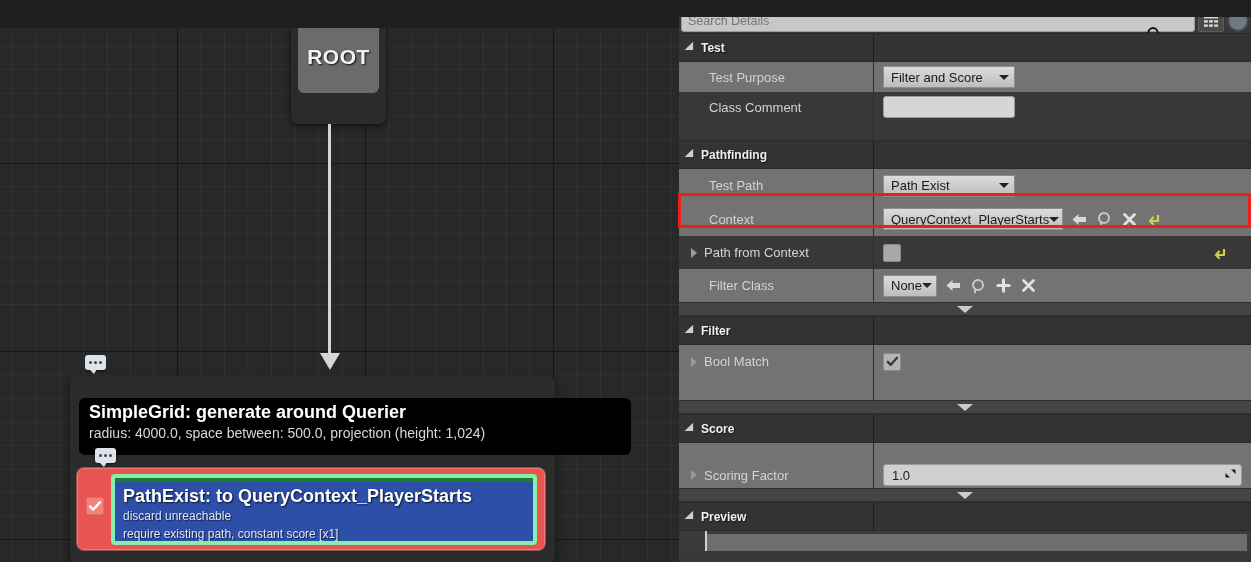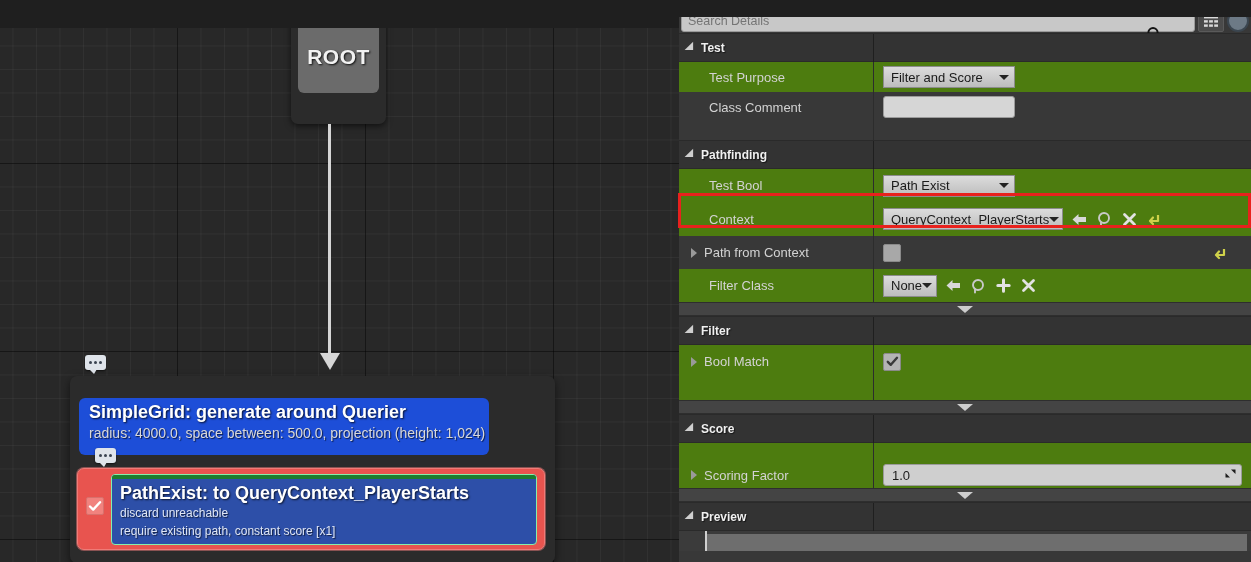--- a/index.html
+++ b/index.html
@@ -76,22 +76,22 @@
   
   #gen-node {
     position: absolute; left: 70px; top: 348px;
     width: 485px; height: 187px;
     background: #2b2b2b;
     border-radius: 7px;
     box-shadow: 0 3px 8px rgba(0,0,0,0.55);
   }
   #simplegrid-box {
     position: absolute; left: 9px; top: 22px;
-    width: 410px; height: 57px;
-    background: #1d4ed8;
+    width: 552px; height: 57px;
+    background: #000000;
     border-radius: 6px;
     padding: 4px 10px 0 10px;
   }
   #simplegrid-title {
     color: #ffffff;
     font-size: 18px;
     font-weight: bold;
     white-space: nowrap;
     text-shadow: 1px 1px 2px rgba(0,0,0,0.8);
   }
@@ -142,21 +142,21 @@
     width: 18px; height: 18px;
     background: #f1827e;
     border: 1px solid #d8706c;
     border-radius: 2px;
   }
   #pathexist-check svg { display:block; margin: 1px 0 0 1px; }
   #pathexist-body {
     position: absolute; left: 33px; top: 5px;
     width: 426px; height: 71px;
     background: #2d4fa8;
-    border: 1px solid #86efac;
+    border: 4px solid #86efac;
     border-radius: 4px;
     padding: 4px 8px 0 8px;
     overflow: hidden;
   }
   #pathexist-accent {
     position: absolute; left: 0; top: 0;
     width: 100%; height: 4px;
     background: #1d7d2f;
   }
   #pathexist-title {
@@ -250,21 +250,21 @@
     position: absolute; left: 194px; top: 0;
     width: 1px; height: 29px;
     background: #1f1f1f;
   }
 
   
   .prop-row {
     position: relative;
     height: 30px;
     display: flex; align-items: center;
-    background: #4d7c0f;
+    background: #737373;
   }
   .prop-row.alt { background: #383838; }
   .prop-row .divider {
     position: absolute; left: 194px; top: 0;
     width: 1px; height: 100%;
     background: #2c2c2c;
   }
   .prop-name {
     width: 194px;
     padding-left: 30px;
@@ -489,21 +489,21 @@
         <span class="divider"></span>
       </div>
 
       <div class="cat-head">
         <span class="tri"></span>
         <span class="cat-label">Pathfinding</span>
         <span class="divider"></span>
       </div>
 
       <div class="prop-row" style="height:33px">
-        <span class="prop-name">Test Bool</span>
+        <span class="prop-name">Test Path</span>
         <span class="divider"></span>
         <span class="prop-value">
           <span class="combo" style="width:132px">
             <span>Path Exist</span>
             <span class="caret" style="margin-left:auto"></span>
           </span>
         </span>
       </div>
 
       <div class="prop-row" style="height:34px">

